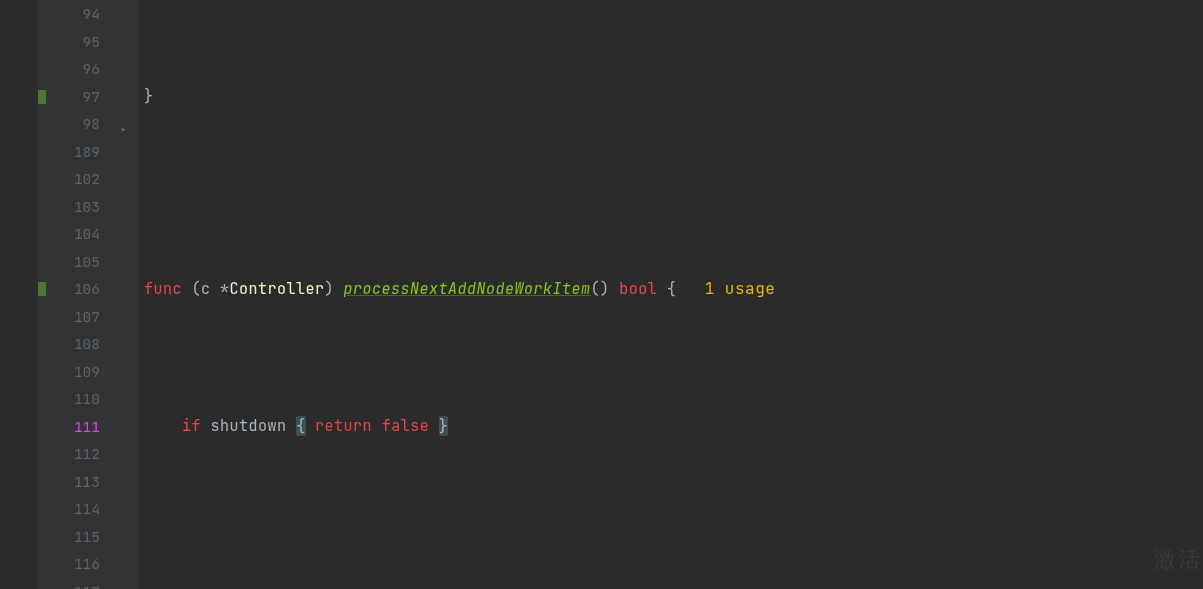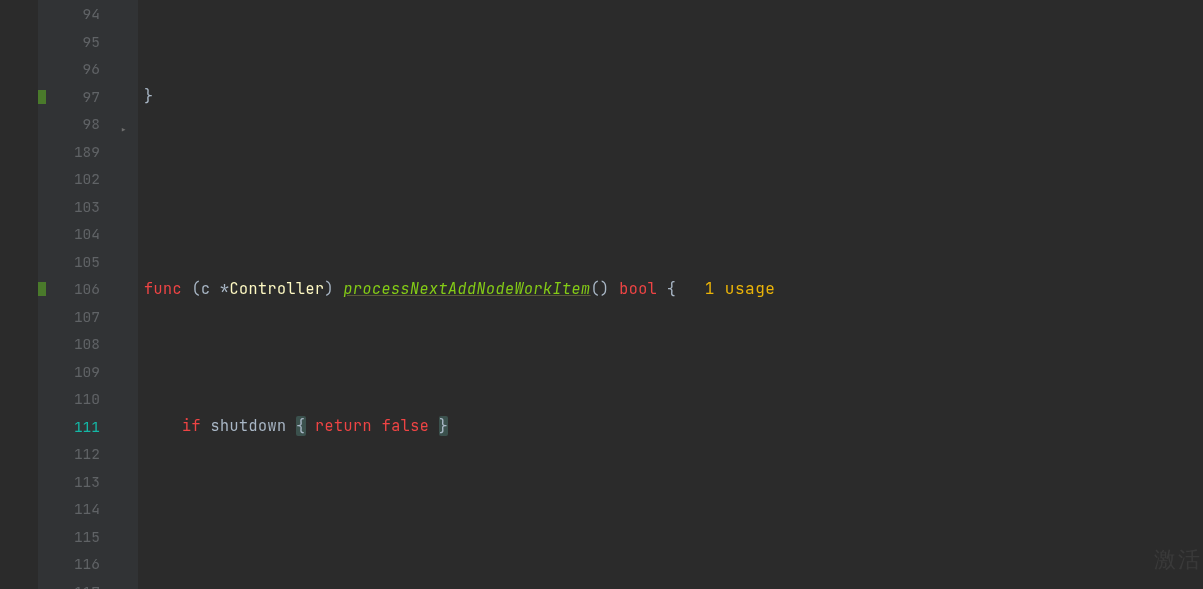--- a/index.html
+++ b/index.html
@@ -53,21 +53,21 @@
       <div class="ln">189</div>
       <div class="ln">102</div>
       <div class="ln">103</div>
       <div class="ln">104</div>
       <div class="ln">105</div>
       <div class="ln">106</div>
       <div class="ln">107</div>
       <div class="ln">108</div>
       <div class="ln">109</div>
       <div class="ln">110</div>
-      <div class="ln" style="color: #14b8a6;">111</div>
+      <div class="ln" style="color: #d946ef;">111</div>
       <div class="ln">112</div>
       <div class="ln">113</div>
       <div class="ln">114</div>
       <div class="ln">115</div>
       <div class="ln">116</div>
       <div class="ln">117</div>
     </div>
 
   <div class="fold-col">
     <span class="fold-icon" id="fold-icon" style="top: 117px;">▸</span>

